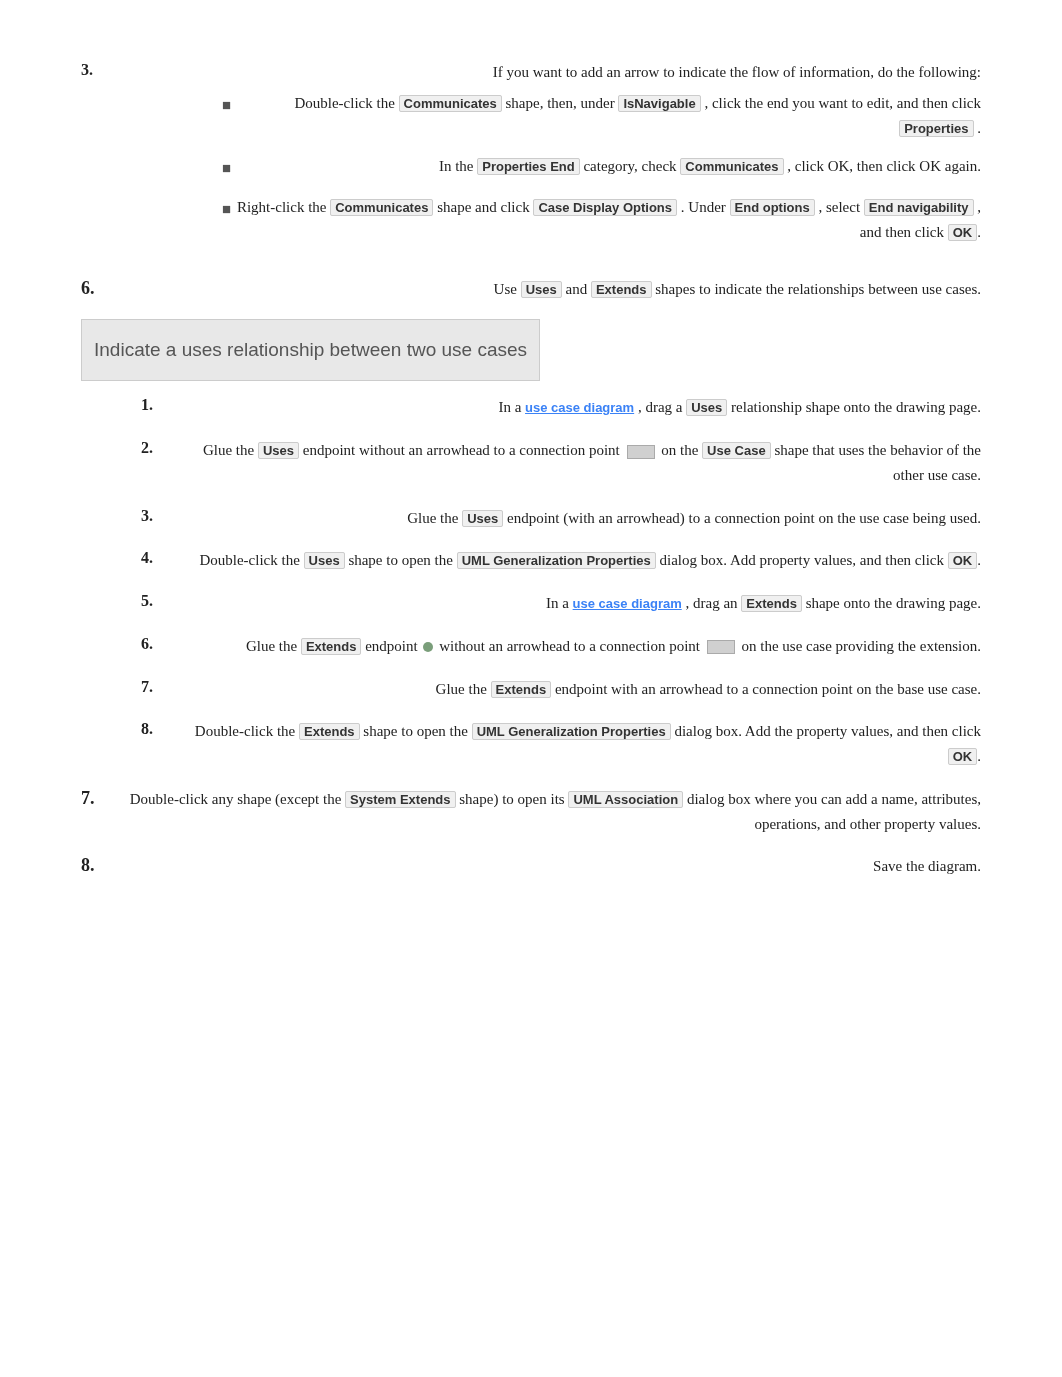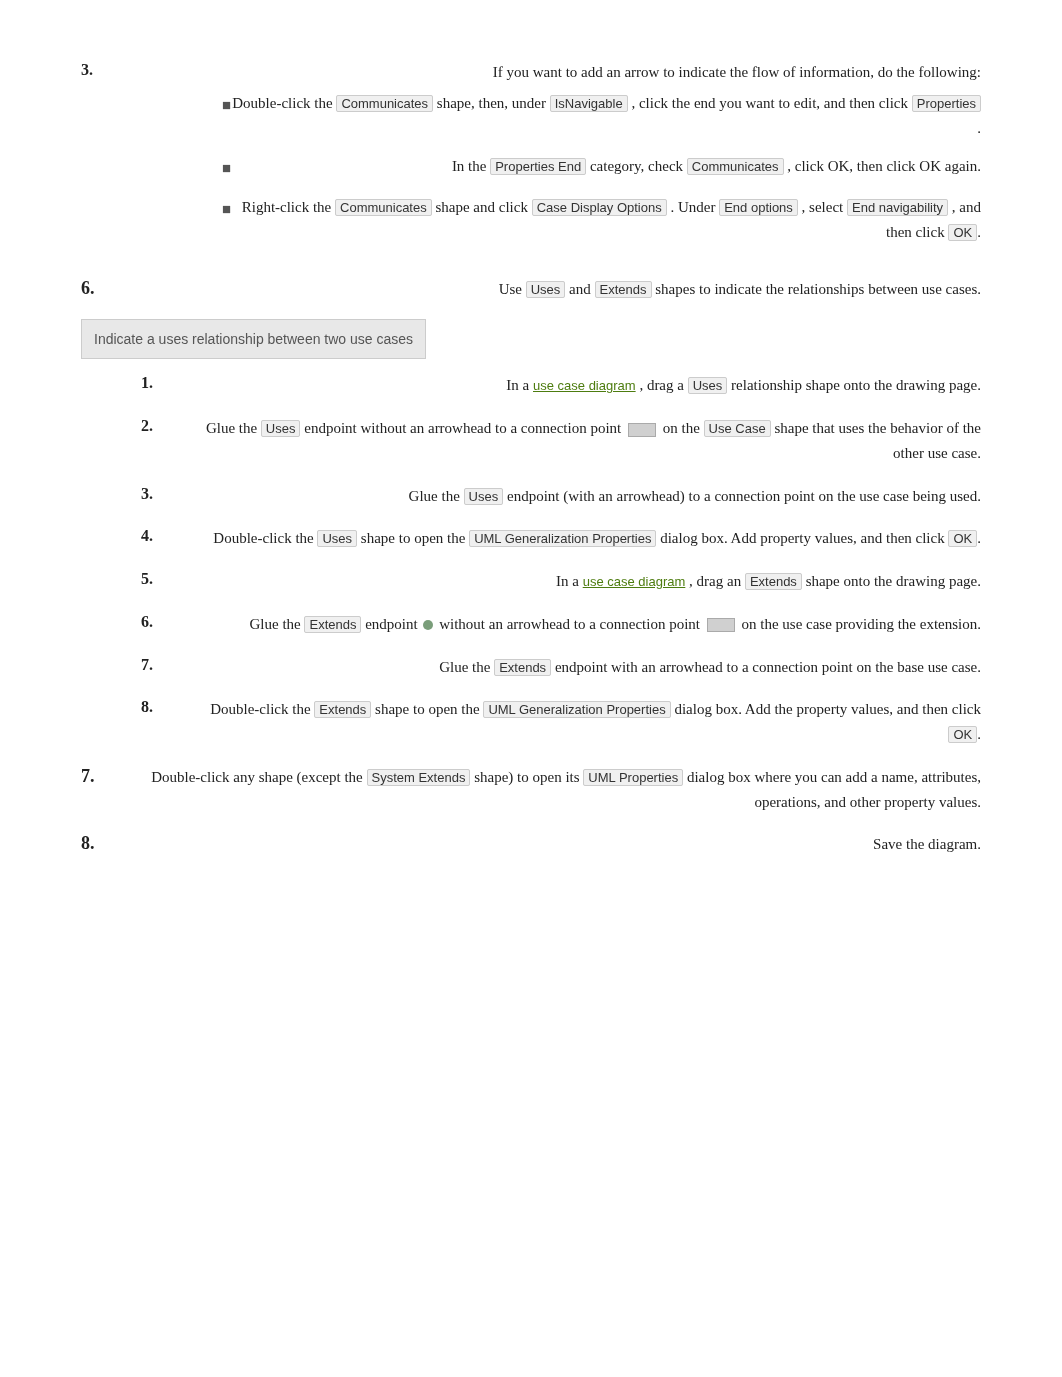--- a/index.html
+++ b/index.html
@@ -74,38 +74,39 @@
     .inline-tag {
       display: inline;
       background: #f0f0f0;
       border: 1px solid #ccc;
       border-radius: 2px;
       padding: 0px 4px;
       font-family: Arial, sans-serif;
       font-size: 13px;
       color: #333;
       white-space: nowrap;
+      font-weight: bold;
     }
 
     .inline-tag.link {
-      color: #4d7c0f;
+      color: #3b82f6;
       background: none;
       border: none;
       padding: 0;
       font-family: Arial, sans-serif;
       font-size: 13px;
       text-decoration: underline;
       cursor: pointer;
     }
 
     .section-header {
       background: #e8e8e8;
       border: 1px solid #ccc;
-      padding: 11px 12px;
-      font-size: 14px;
+      padding: 19px 12px;
+      font-size: 19px;
       font-family: Arial, sans-serif;
       color: #555;
       margin-bottom: 14px;
       margin-top: 10px;
       display: inline-block;
     }
 
     .connection-point-box {
       display: inline-block;
       width: 28px;
@@ -240,21 +241,21 @@
           Double-click the <span class="inline-tag">Extends</span> shape to open the <span class="inline-tag">UML Generalization Properties</span> dialog box. Add the property values, and then click <span class="inline-tag">OK</span>.
         </div>
       </div>
 
     </div>
   </div>
 
   <div class="numbered-item top-level" style="margin-bottom:18px;">
     <span class="num" style="font-size:18px;font-weight:bold;min-width:30px;">7.</span>
     <div class="body">
-      Double-click any shape (except the <span class="inline-tag">System Extends</span> shape) to open its <span class="inline-tag">UML Properties</span> dialog box where you can add a name, attributes, operations, and other property values.
+      Double-click any shape (except the <span class="inline-tag">System Extends</span> shape) to open its <span class="inline-tag">UML Association</span> dialog box where you can add a name, attributes, operations, and other property values.
     </div>
   </div>
 
   <div class="numbered-item top-level">
     <span class="num" style="font-size:18px;font-weight:bold;min-width:30px;">8.</span>
     <div class="body">
       Save the diagram.
     </div>
   </div>
 

